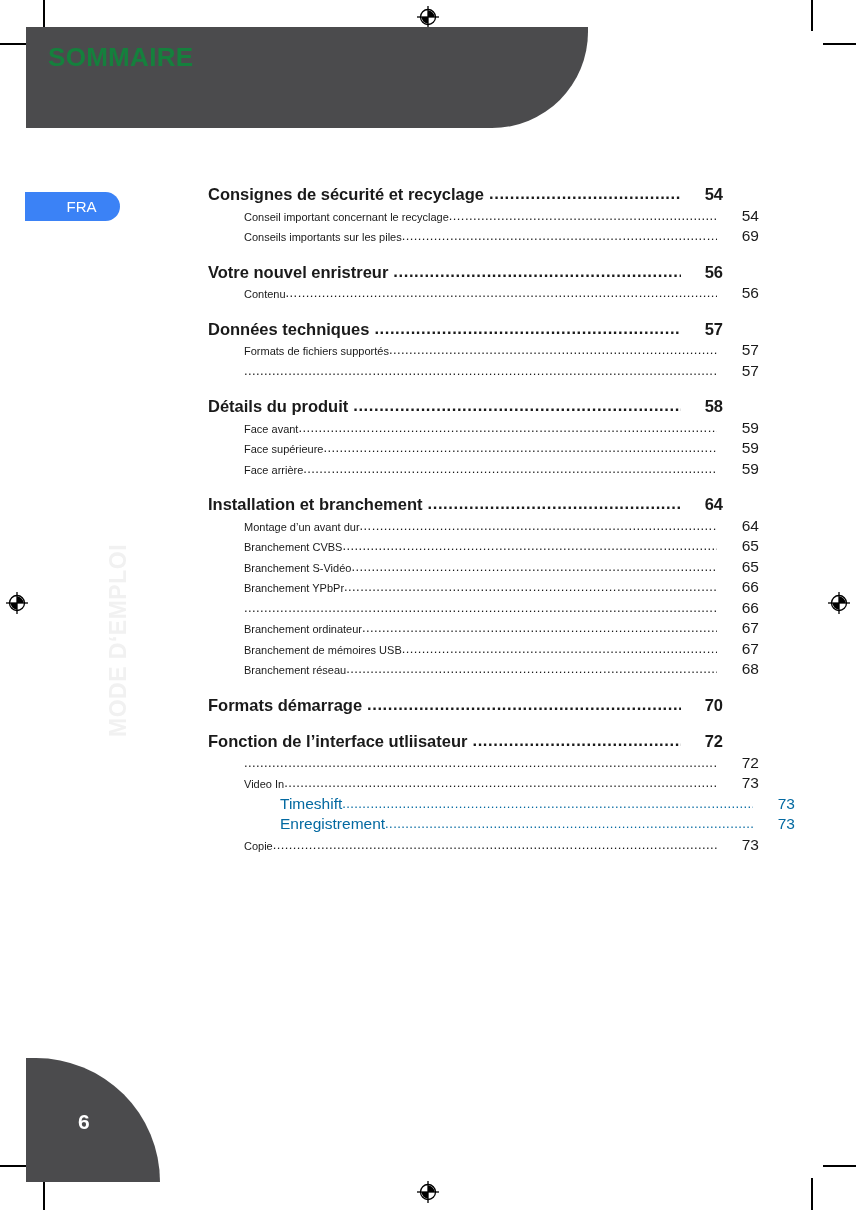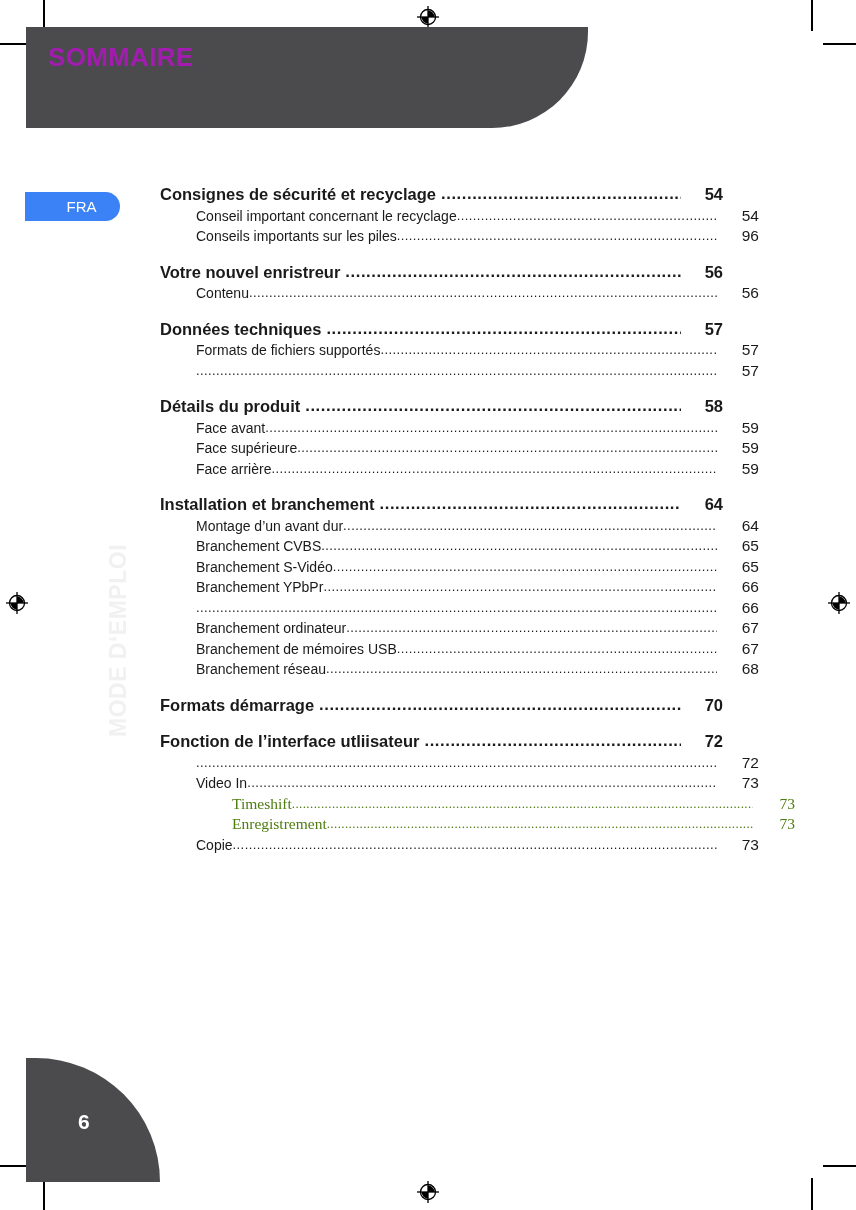--- a/index.html
+++ b/index.html
@@ -36,21 +36,21 @@
     top: 27px;
     width: 562px;
     height: 101px;
     background: #4b4b4d;
     border-bottom-right-radius: 96px;
   }
   #header-title {
     position: absolute;
     left: 48px;
     top: 42px;
-    color: #a21caf;
+    color: #15803d;
     font-size: 26px;
     font-weight: bold;
     letter-spacing: 0.3px;
     font-family: "Liberation Sans", sans-serif;
   }
 
   
   #lang-badge {
     position: absolute;
     left: 25px;
@@ -87,20 +87,21 @@
 
   
   #toc {
     position: absolute;
     left: 160px;
     top: 186px;
     width: 563px;
   }
   .toc-group {
     margin-bottom: 20px;
+    margin-left: 48px;
   }
   .toc-group:last-child { margin-bottom: 0; }
 
   .toc-row {
     display: flex;
     align-items: baseline;
     width: 100%;
     line-height: 1.0;
   }
   .toc-label {
@@ -140,41 +141,40 @@
     padding-left: 8px;
   }
 
   
   .lvl2 {
     color: #1a1a1a;
     margin-top: 5px;
     padding-left: 36px;
   }
   .lvl2 .toc-label {
-    font-size: 14px;
+    font-size: 11px;
     font-weight: normal;
   }
   .lvl2 .toc-leader {
     font-size: 13px;
     letter-spacing: 0.4px;
     position: relative;
     top: -1px;
   }
   .lvl2 .toc-page {
     font-size: 15.5px;
     width: 34px;
     padding-left: 8px;
   }
 
   
   .lvl3 {
-    color: #4d7c0f;
+    color: #0369a1;
     margin-top: 5px;
     padding-left: 72px;
-    font-family: Liberation Serif, serif;
   }
   .lvl3 .toc-label {
     font-size: 15.5px;
     font-weight: normal;
   }
   .lvl3 .toc-leader {
     font-size: 13px;
     letter-spacing: 0.4px;
     position: relative;
     top: -1px;
@@ -270,21 +270,21 @@
           <span class="toc-page">54</span>
         </div>
         <div class="toc-row lvl2">
           <span class="toc-label">Conseil important concernant le recyclage</span>
           <span class="toc-leader">...........................................................................................................................................</span>
           <span class="toc-page">54</span>
         </div>
         <div class="toc-row lvl2">
           <span class="toc-label">Conseils importants sur les piles</span>
           <span class="toc-leader">...........................................................................................................................................</span>
-          <span class="toc-page">96</span>
+          <span class="toc-page">69</span>
         </div>
       </div>
       <div class="toc-group">
         <div class="toc-row lvl1">
           <span class="toc-label">Votre nouvel enristreur</span>
           <span class="toc-leader">...........................................................................................................................................</span>
           <span class="toc-page">56</span>
         </div>
         <div class="toc-row lvl2">
           <span class="toc-label">Contenu</span>

